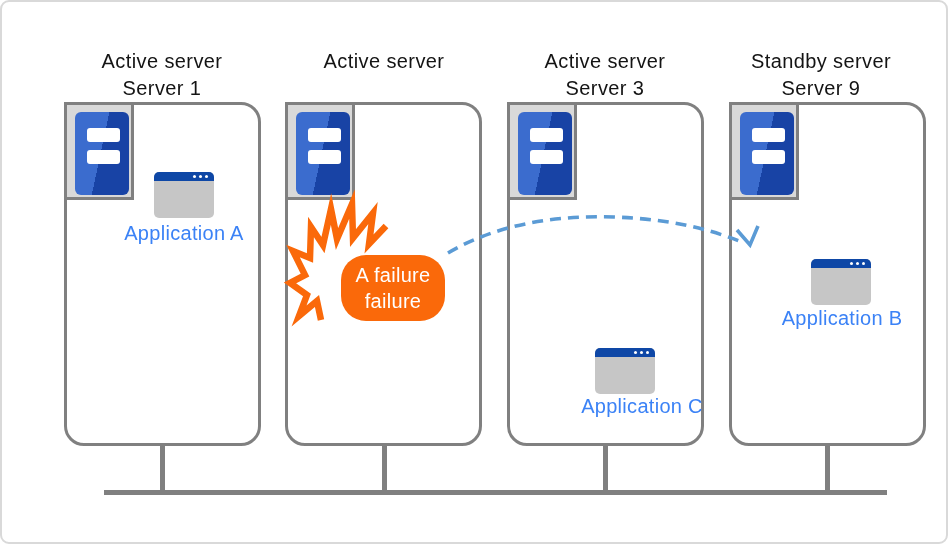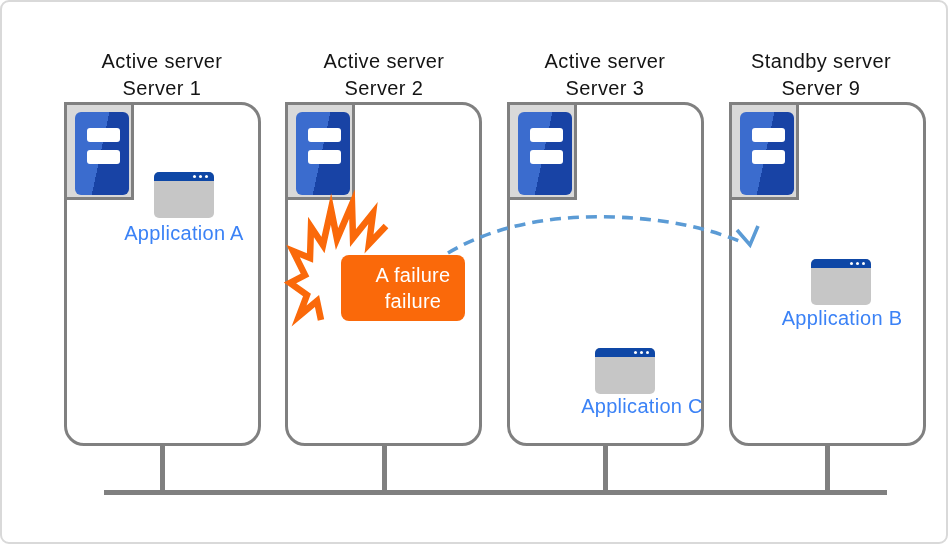--- a/index.html
+++ b/index.html
@@ -44,37 +44,36 @@
     position:absolute;width:200px;text-align:center;font-size:20px;line-height:24px;
     letter-spacing:.3px;color:#3b82f6;z-index:2;
   }
   
   .connector{position:absolute;top:444px;width:5px;height:46px;background:#808080;z-index:1;}
   .bus{position:absolute;left:102px;top:488px;width:783px;height:5px;background:#808080;z-index:1;}
   
   .overlay{position:absolute;left:0;top:0;z-index:3;pointer-events:none;}
   
   .failure{
-    position:absolute;left:339px;top:253px;width:104px;height:66px;border-radius:8px;
+    position:absolute;left:339px;top:253px;width:104px;height:66px;border-radius:25px;
     background:#fa690a;color:#fff;font-size:20px;line-height:26px;letter-spacing:.3px;
-    display:flex;flex-direction:column;align-items:center;justify-content:center;z-index:4;padding-left:20px;
+    display:flex;flex-direction:column;align-items:center;justify-content:center;z-index:4;
   }
 </style>
 </head>
 <body>
 
 <div class="canvas">
 
   <div class="server-label" style="left:50px">
     <div>Active server</div>
     <div>Server 1</div>
   </div>
   <div class="server-label" style="left:272px">
     <div>Active server</div>
-    <div>Server 2</div>
   </div>
   <div class="server-label" style="left:493px">
     <div>Active server</div>
     <div>Server 3</div>
   </div>
   <div class="server-label" style="left:709px">
     <div>Standby server</div>
     <div>Server 9</div>
   </div>
 

